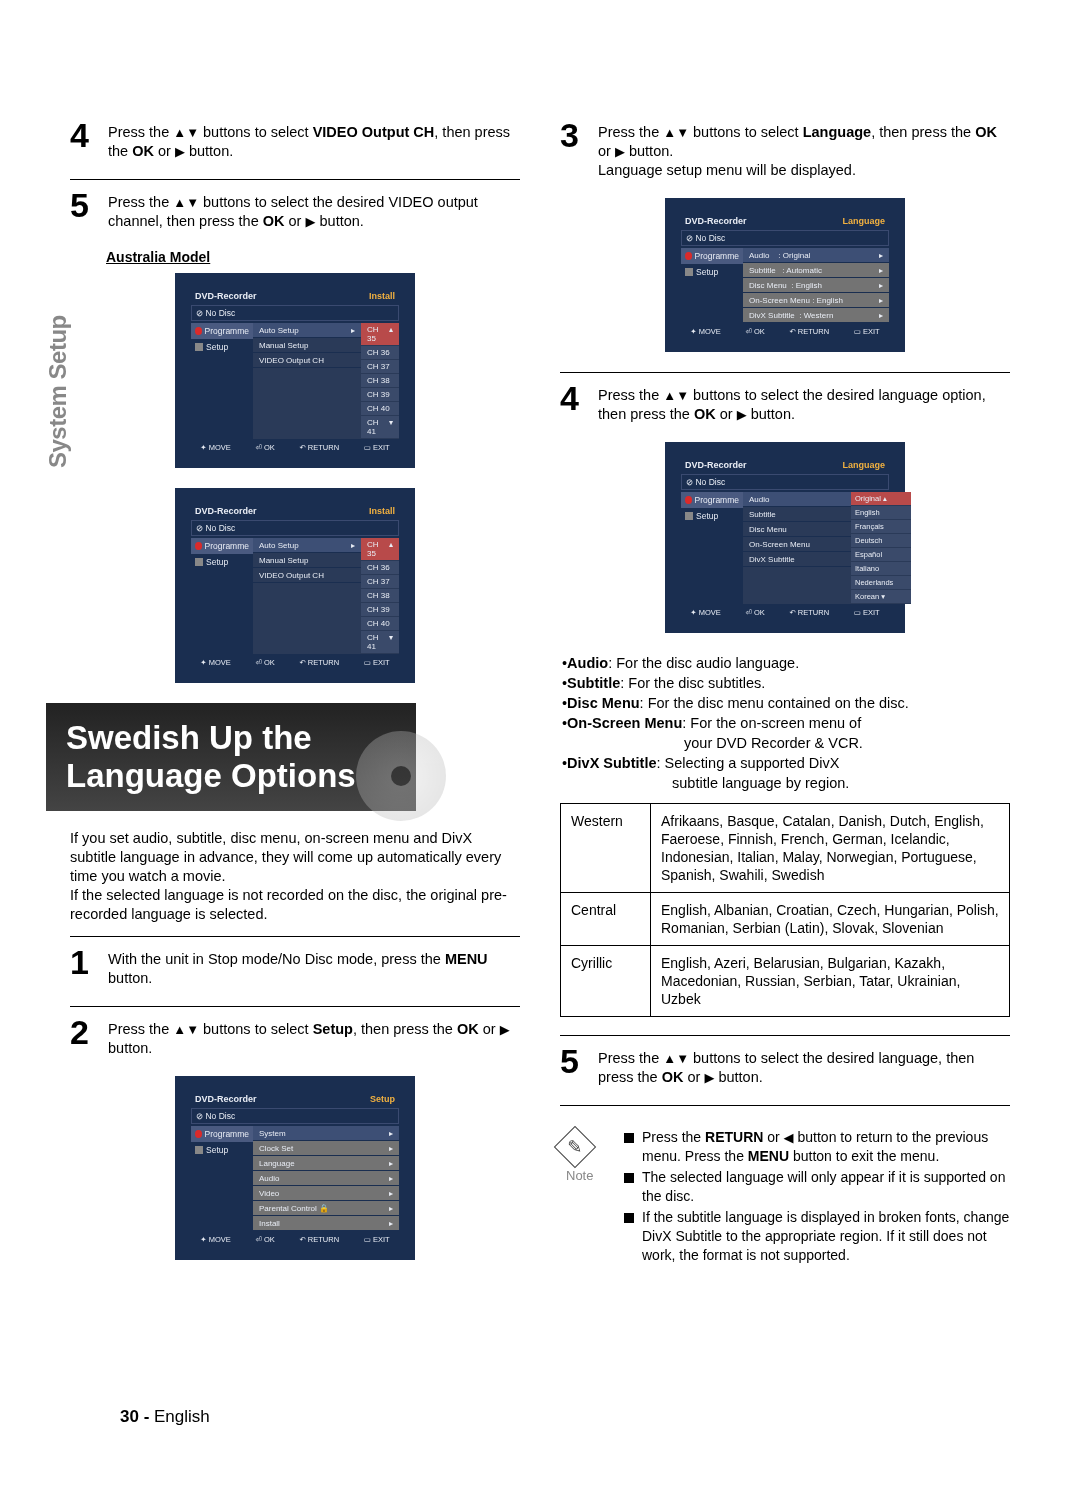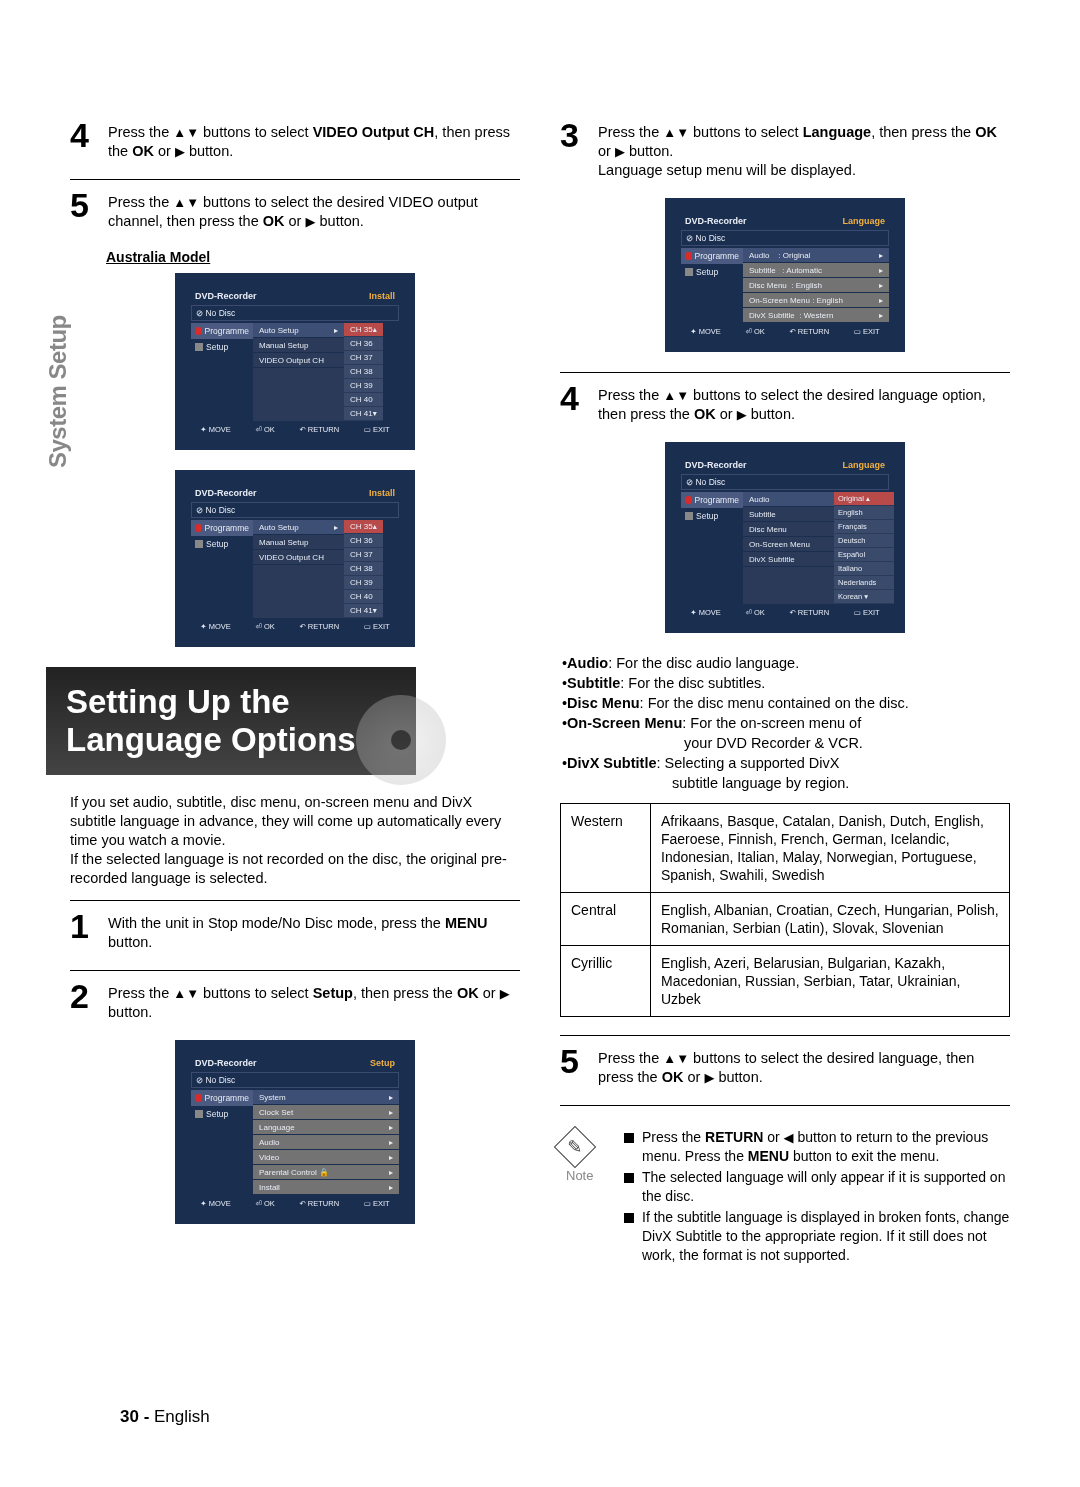--- a/index.html
+++ b/index.html
@@ -35,21 +35,21 @@
   .osd-body { display:flex; }
   .osd-side { width: 62px; }
   .osd-side-item { padding: 3px 4px; font-size:8.5px; display:flex; align-items:center; gap:3px;}
   .osd-side-item.sel { background: #4a5a80; }
   .osd-gear { display:inline-block; width:8px; height:8px; border-radius:50%; background:#db2a2a; }
   .osd-gear2 { display:inline-block; width:8px; height:8px; background:#888; }
   .osd-main { flex:1; background:#737373; }
   .osd-row { display:flex; justify-content:space-between; padding: 2.5px 6px; border-bottom:1px solid #1a2e50; font-size:8px;}
   .osd-row.hi { background:#3d4f75; }
   .osd-submain { display:flex; }
-  .osd-submenu { width:91px; background:#2a3a58; }
+  .osd-submenu { width:108px; background:#2a3a58; }
   .osd-chlist { flex:1; background:#2a3a58; }
   .osd-ch { padding: 2px 6px; background:#3a4a6a; border-bottom:1px solid #2a3a58; font-size:8px; display:flex; justify-content:space-between;}
   .osd-ch.sel { background:#b84a4a; }
   .osd-foot { display:flex; gap:14px; padding: 4px 4px 0 4px; font-size:7.5px; justify-content:space-around;}
   .osd-langlist { width:60px; background:#2a3a58; }
   .osd-lang { padding:2px 4px; font-size:7.5px; background:#3a4a6a; border-bottom:1px solid #2a3a58; }
   .osd-lang.sel { background:#b84a4a; }
 
   .side-label {
     position: absolute;
@@ -256,21 +256,21 @@
       </div>
       <div class="osd-foot">
         <span>✦ <span>MOVE</span></span>
         <span>⏎ <span>OK</span></span>
         <span>↶ <span>RETURN</span></span>
         <span>▭ <span>EXIT</span></span>
       </div>
     </div>
 
     <div class="section-title">
-      <span>Setting Up the</span><br><span>Language Options</span>
+      <span>Swedish Up the</span><br><span>Language Options</span>
       <div class="disc"></div>
     </div>
 
     <div class="para" style="white-space:pre-line">If you set audio, subtitle, disc menu, on-screen menu and DivX subtitle language in advance, they will come up automatically every time you watch a movie.
 If the selected language is not recorded on the disc, the original pre-recorded language is selected.</div>
     <hr class="thin">
 
     <div class="step">
       <div class="step-num">1</div>
       <div class="step-text">

